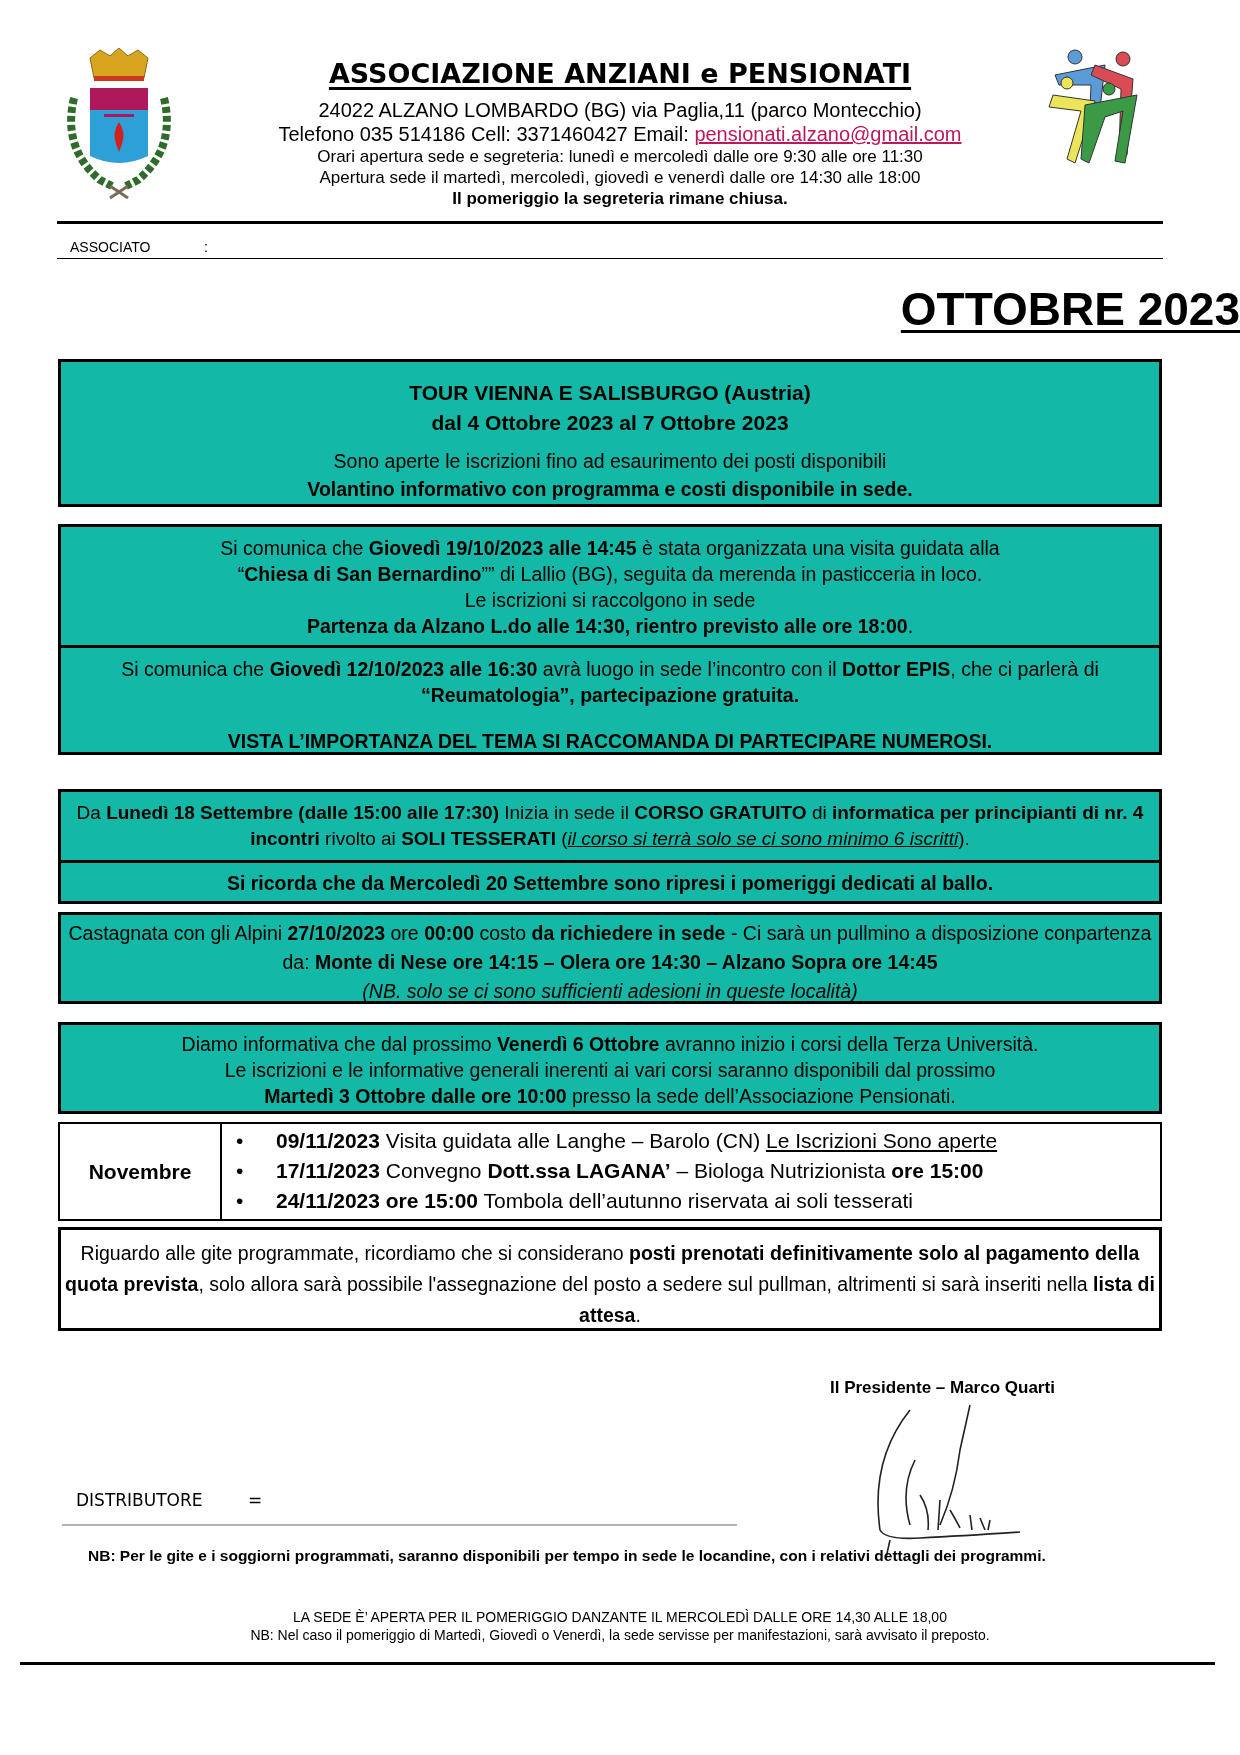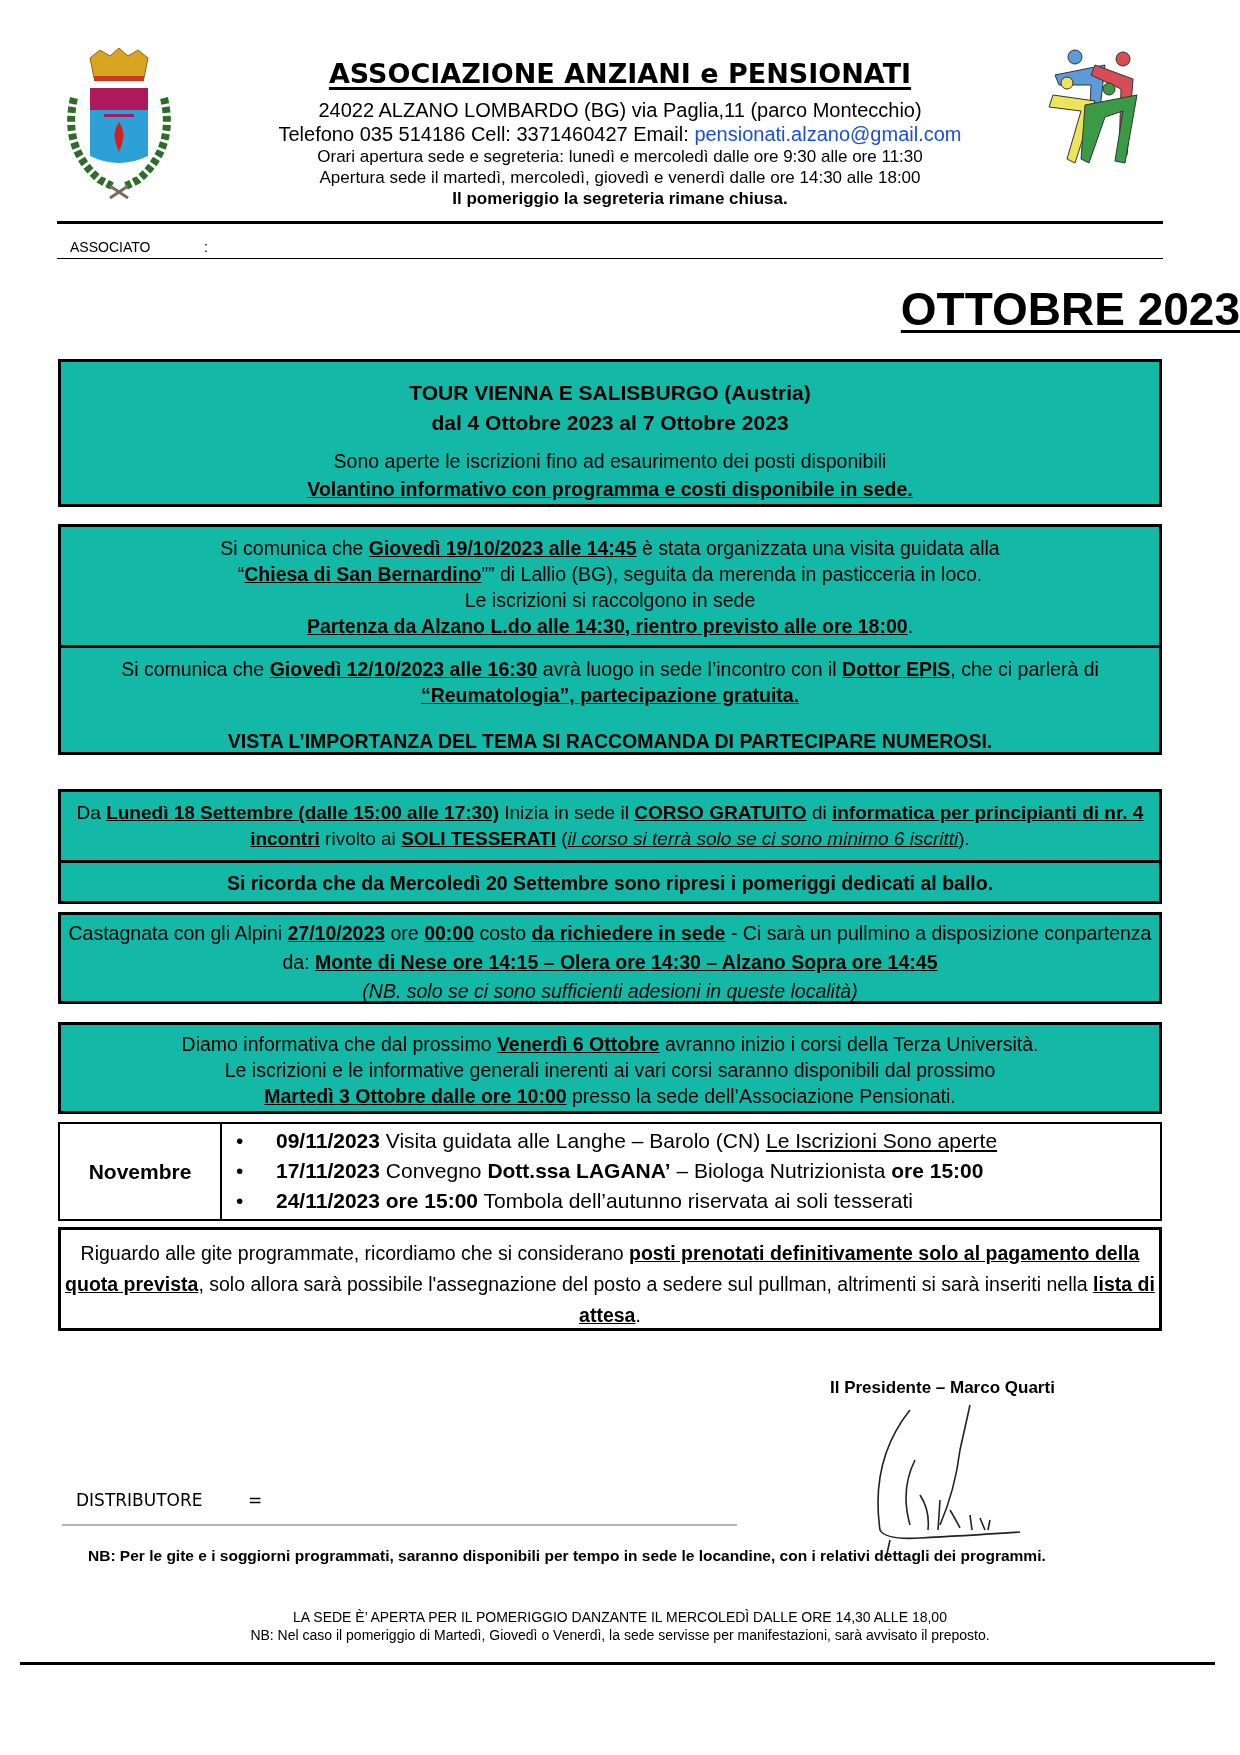--- a/index.html
+++ b/index.html
@@ -6,35 +6,35 @@
   body { width: 1240px; height: 1755px; position: relative; font-family: "Liberation Sans", sans-serif; color: #000; overflow: hidden; }
   .abs { position: absolute; }
 
   
   .crest { left: 60px; top: 48px; width: 118px; height: 158px; }
   .people { left: 1045px; top: 45px; width: 95px; height: 120px; }
   .header { left: 200px; top: 52px; width: 840px; text-align: center; }
   .org-title { font-family: "DejaVu Sans", sans-serif; font-weight: bold; font-size: 27px; letter-spacing: 0px; text-decoration: underline; text-decoration-thickness: 3px; text-underline-offset: 4px; line-height: 44px; display: block; }
   .addr { font-size: 20px; line-height: 24px; margin-top: 2px; }
   .phone { font-size: 20px; line-height: 24px; }
-  .phone a { color: #1d4ed8; }
+  .phone a { color: #be185d; text-decoration: underline; }
   .hours { font-size: 17px; line-height: 21px; }
   .closed { font-size: 17px; font-weight: bold; line-height: 21px; }
 
   .rule-top { left: 57px; top: 221px; width: 1106px; height: 3px; background: #000; }
   .associato { left: 70px; top: 239px; font-size: 14px; }
   .associato-colon { left: 204px; top: 239px; font-size: 14px; }
   .rule-assoc { left: 57px; top: 258px; width: 1106px; height: 1px; background: #000; }
 
   .month-title { left: 0; width: 1240px; top: 282px; text-align: right; font-size: 46px; font-weight: bold; }
   .month-title span { text-decoration: underline; text-decoration-thickness: 3px; text-underline-offset: 5px; }
 
   
   .box { position: absolute; left: 58px; width: 1104px; background: #14b8a6; border: 3px solid #000; box-sizing: border-box; text-align: center; font-size: 19.5px; line-height: 26px; }
-  .box b { font-weight: bold; text-decoration: underline; }
+  .box b { font-weight: bold; }
   .box1 { top: 359px; height: 148px; padding-top: 16px; }
   .box1 .t1 { font-size: 21px; font-weight: bold; line-height: 30px; }
   .box1 .t3 { margin-top: 8px; line-height: 30px; }
   .box2 { top: 524px; height: 124px; padding-top: 8px; }
   .box3 { top: 645px; height: 110px; padding-top: 8px; }
   .box3 .warn { font-weight: bold; margin-top: 20px; }
   .box4 { top: 766px; height: 76px; padding-top: 8px; font-size: 19px; margin-top: 23px; }
   .box4 .under-it { font-style: italic; text-decoration: underline; }
   .box5 { top: 860px; height: 44px; padding-top: 7px; font-weight: bold; }
   .box6 { top: 912px; height: 92px; padding-top: 4px; line-height: 29px; }

